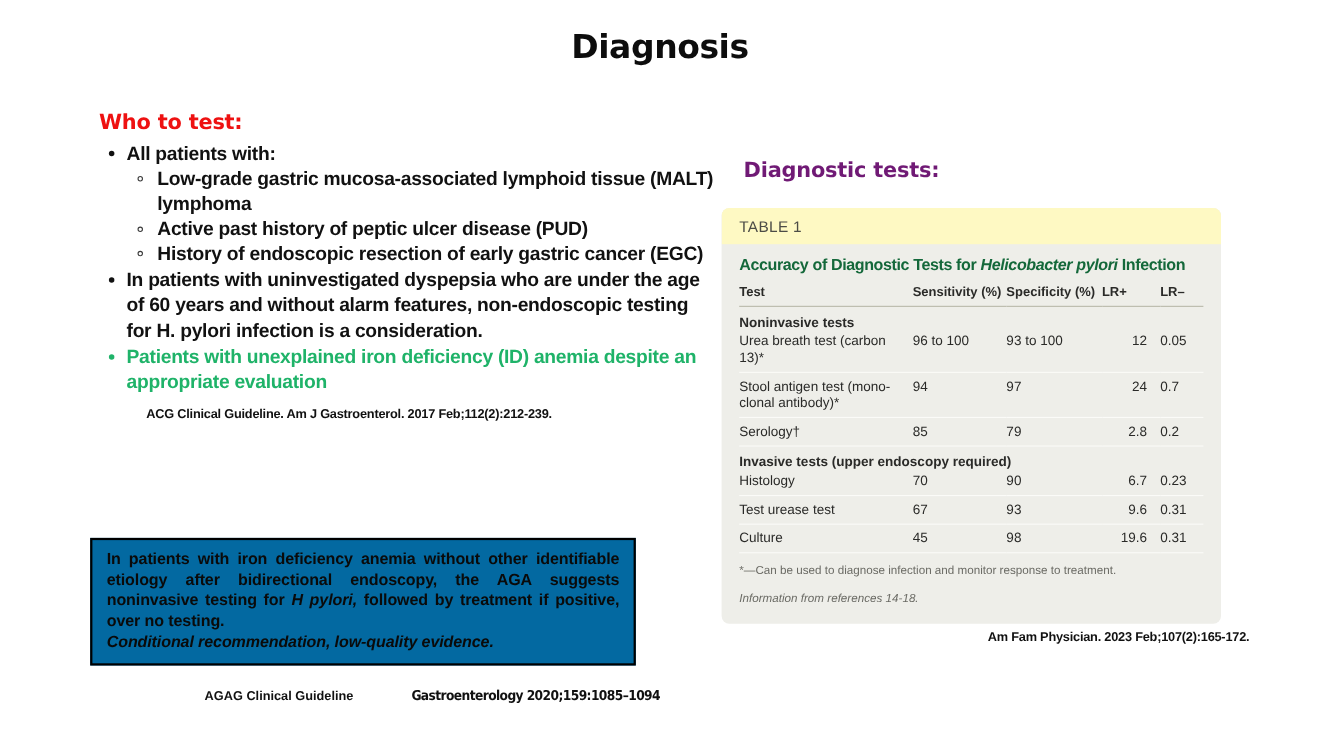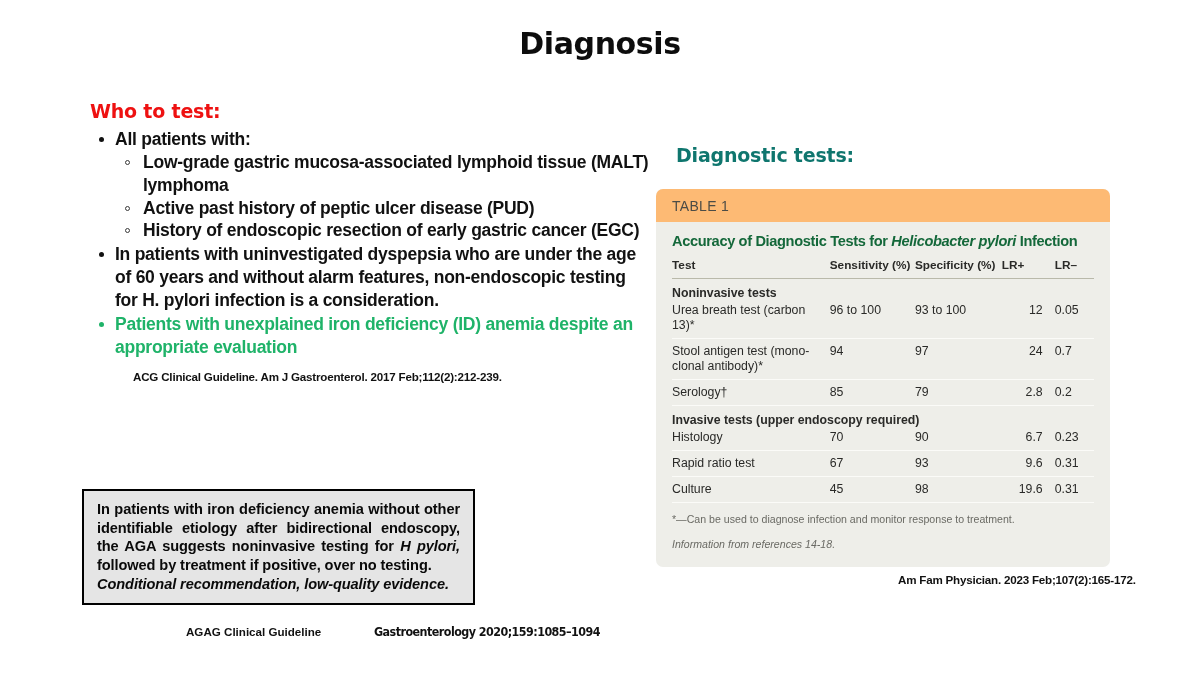--- a/index.html
+++ b/index.html
@@ -109,25 +109,25 @@
     font-weight: bold;
     color: #111111;
     letter-spacing: -0.2px;
   }
 
   
   .aga-box {
     position: absolute;
     left: 82px;
     top: 489px;
-    width: 393px;
+    width: 496px;
     box-sizing: border-box;
     border: 2.5px solid #000000;
     padding: 9px 13px 10px 13px;
-    background: #e5e5e5;
+    background: #0369a1;
   }
   .aga-box p {
     margin: 0;
     font-size: 14.6px;
     font-weight: bold;
     line-height: 1.28;
     text-align: justify;
     color: #0a0a0a;
     font-family: "Liberation Sans", sans-serif;
     letter-spacing: -0.1px;
@@ -160,36 +160,36 @@
     transform-origin: left center;
   }
 
   
   .right-heading {
     position: absolute;
     left: 676px;
     top: 144px;
     font-size: 19px;
     font-weight: bold;
-    color: #0f766e;
+    color: #701a75;
     letter-spacing: -0.2px;
     font-family: "DejaVu Sans", sans-serif;
   }
 
   .table-panel {
     position: absolute;
     left: 656px;
     top: 189px;
     width: 454px;
     border-radius: 7px;
     overflow: hidden;
     background: #eeeee9;
   }
   .panel-band {
-    background: #fdba74;
+    background: #fef9c3;
     padding: 9px 16px 8px 16px;
     font-size: 14px;
     color: #4c4c46;
     letter-spacing: 0.3px;
   }
   .panel-body {
     padding: 11px 16px 14px 16px;
   }
   .tbl-title {
     font-size: 14.6px;
@@ -344,21 +344,21 @@
           <td colspan="5">Invasive tests (upper endoscopy required)</td>
         </tr>
         <tr class="datarow firstofgroup">
           <td class="c-test">Histology</td>
           <td class="c-sens">70</td>
           <td class="c-spec">90</td>
           <td class="c-lrp">6.7</td>
           <td class="c-lrn">0.23</td>
         </tr>
         <tr class="datarow">
-          <td class="c-test">Rapid ratio test</td>
+          <td class="c-test">Test urease test</td>
           <td class="c-sens">67</td>
           <td class="c-spec">93</td>
           <td class="c-lrp">9.6</td>
           <td class="c-lrn">0.31</td>
         </tr>
         <tr class="datarow">
           <td class="c-test">Culture</td>
           <td class="c-sens">45</td>
           <td class="c-spec">98</td>
           <td class="c-lrp">19.6</td>

